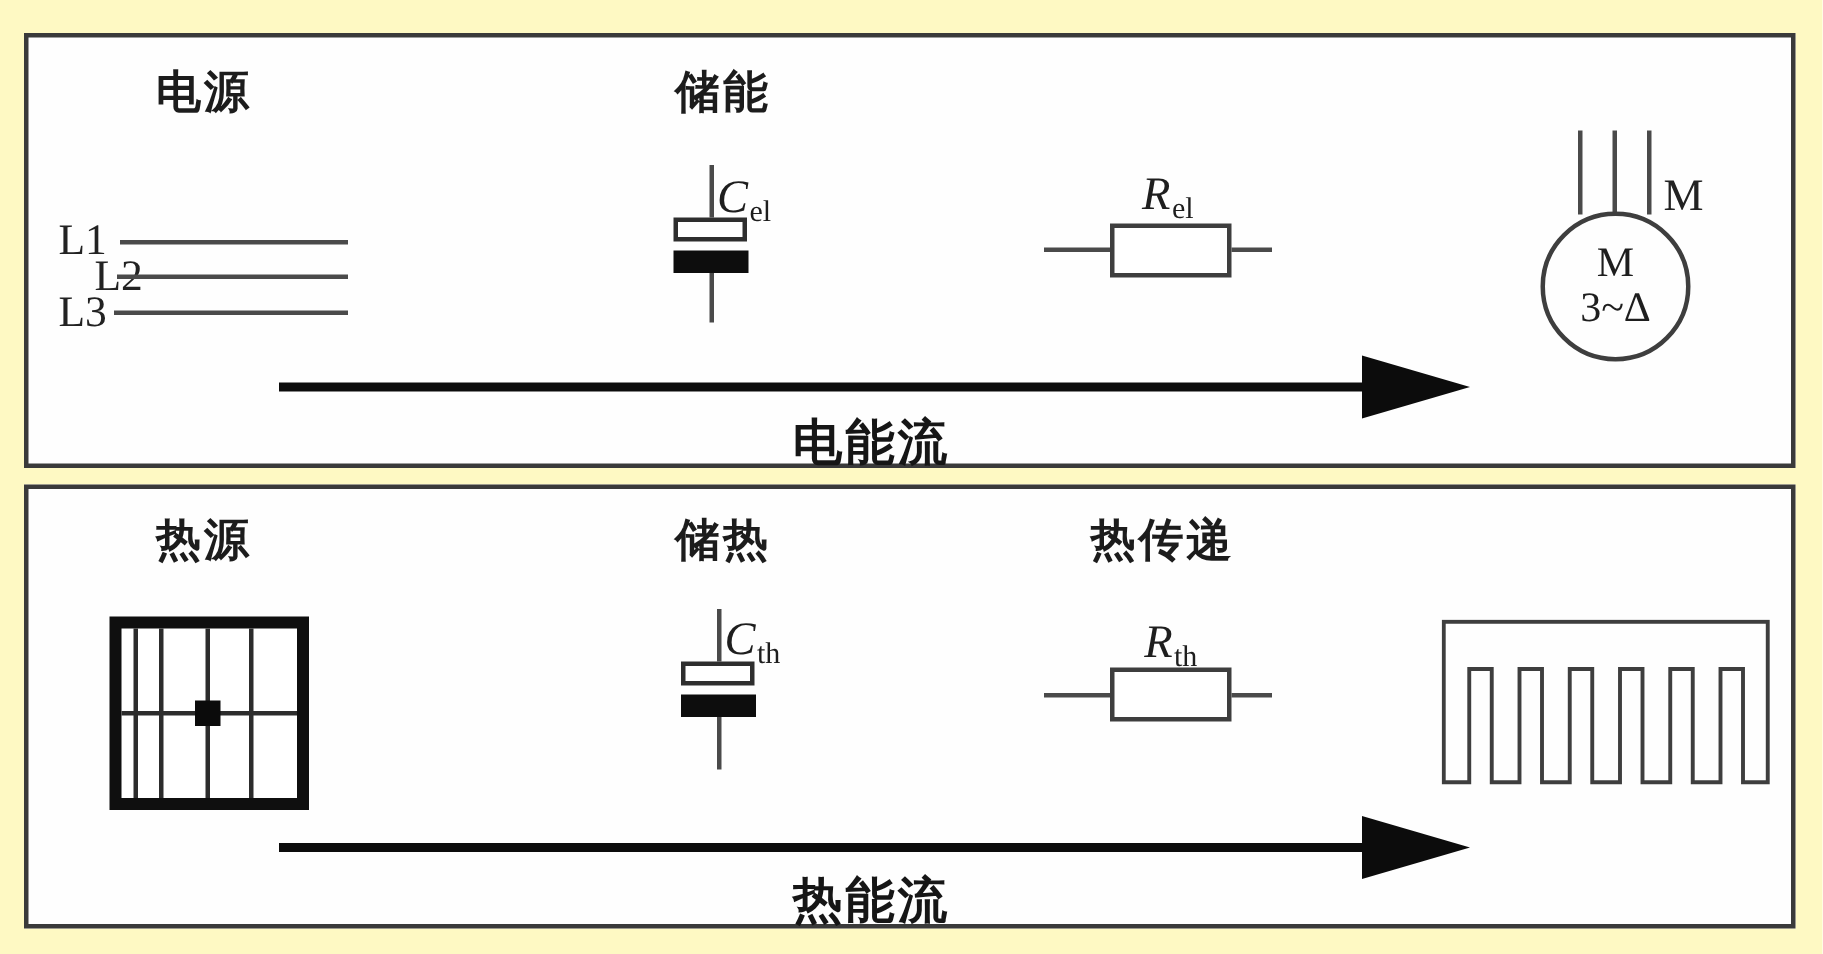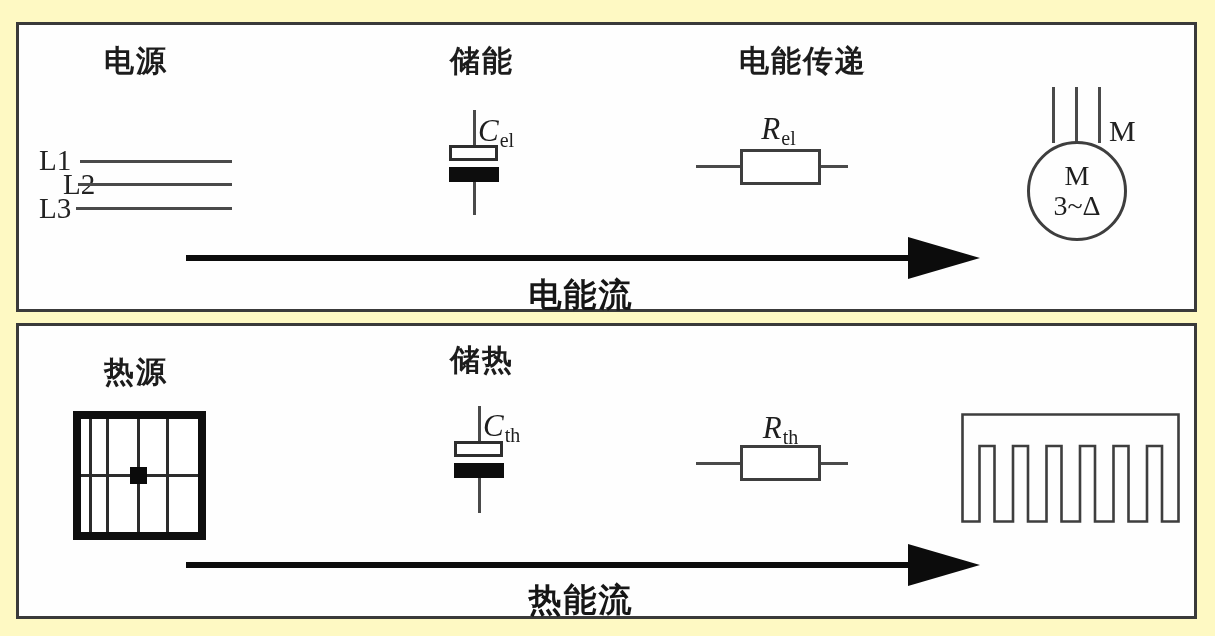--- a/index.html
+++ b/index.html
@@ -44,21 +44,20 @@
 </style>
 </head>
 <body>
 
 <div id="stage">
 
   <div class="panel" id="panel-electrical">
 
     <div class="hdr" style="left:117px;top:16px;">电源</div>
     <div class="hdr" style="left:463px;top:16px;">储能</div>
-    <div class="hdr" style="left:784px;top:16px;">电能传递</div>
 
     <div>
       <div class="phase-label serif" style="left:20px;top:121px;">L1</div>
       <div class="phase-label serif" style="left:20px;top:145px;margin-left:24px;">L2</div>
       <div class="phase-label serif" style="left:20px;top:169px;">L3</div>
       <div class="phase-line" style="left:61px;top:135px;width:152px;"></div>
       <div class="phase-line" style="left:59px;top:158px;width:154px;"></div>
       <div class="phase-line" style="left:57px;top:182px;width:156px;"></div>
     </div>
 
@@ -96,22 +95,23 @@
       <div class="flow-line" style="left:167px;top:230px;width:722px;"></div>
       <svg class="flow-head" style="left:889px;top:211px;" width="72" height="44" viewBox="0 0 72 44">
         <polygon points="0,1 72,22 0,43" fill="#0c0c0c"></polygon>
       </svg>
       <div class="flow-label" style="left:562px;top:248px;">电能流</div>
     </div>
   </div>
 
   <div class="panel" id="panel-thermal">
 
-    <div class="hdr" style="left:117px;top:14px;margin-top:12px;">热源</div>
+    <div class="hdr" style="left:117px;top:14px;">热源</div>
     <div class="hdr" style="left:463px;top:14px;">储热</div>
+    <div class="hdr" style="left:756px;top:14px;">热传递</div>
 
     <div>
       <div class="heat-box" style="left:54px;top:85px;width:133px;height:129px;"></div>
       <div class="heat-v" style="left:70px;top:93px;height:113px;"></div>
       <div class="heat-v" style="left:87px;top:93px;height:113px;"></div>
       <div class="heat-v" style="left:118px;top:93px;height:113px;"></div>
       <div class="heat-v" style="left:147px;top:93px;height:113px;"></div>
       <div class="heat-h" style="left:62px;top:148px;width:117px;"></div>
       <div class="heat-dot" style="left:111px;top:141px;"></div>
     </div>

